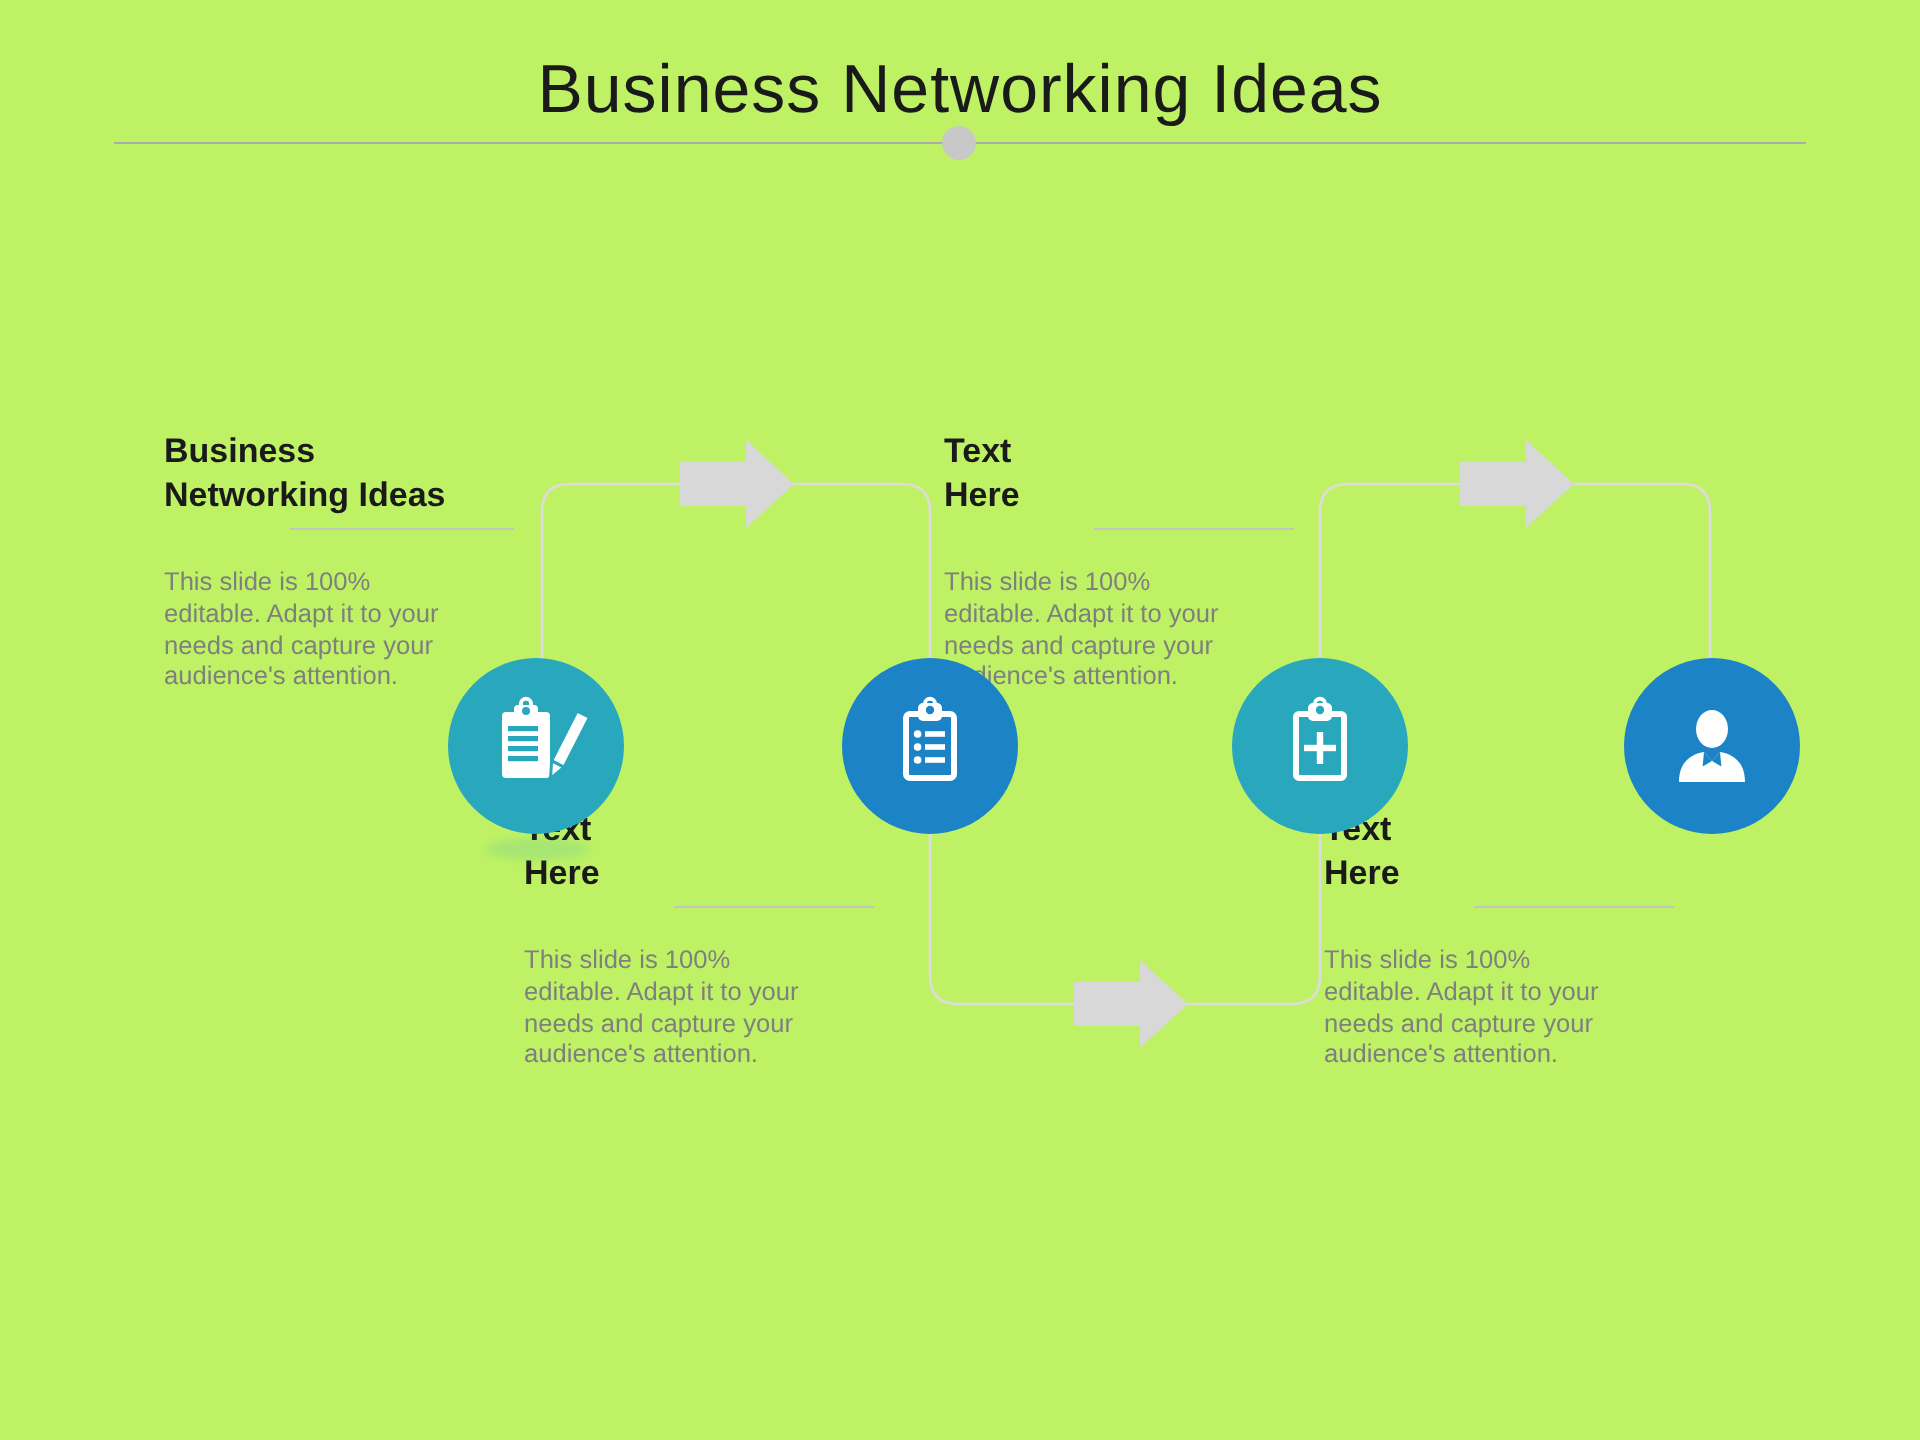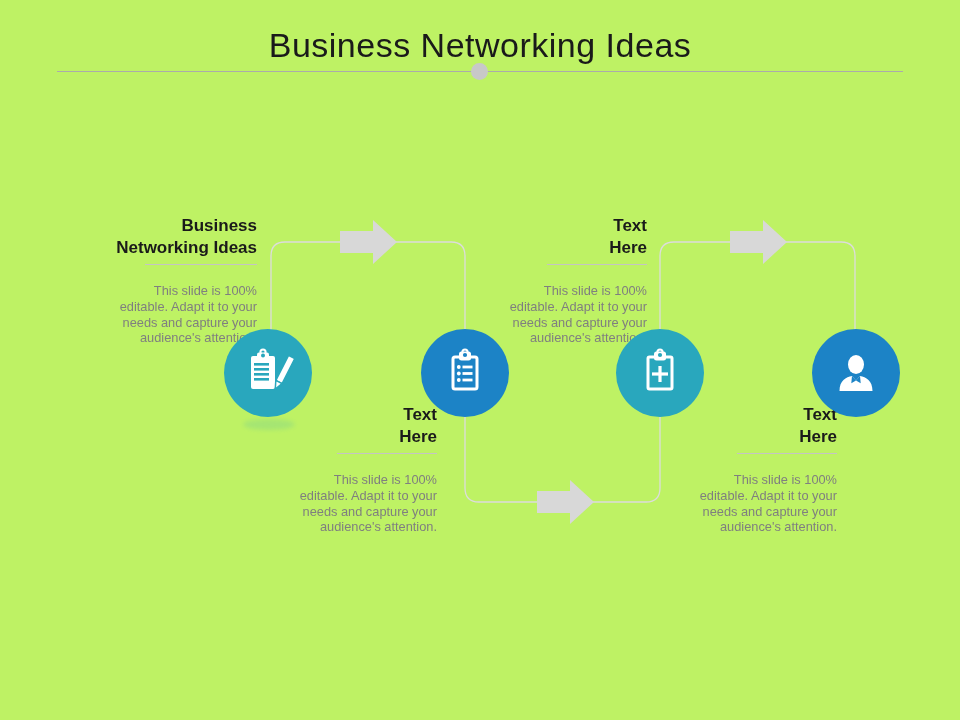--- a/index.html
+++ b/index.html
@@ -12,21 +12,21 @@
     position:absolute; left:0; top:26px; width:960px; text-align:center;
     font-size:34px; font-weight:400; color:#1a1a1a; letter-spacing:0.5px;
   }
   #title-rule { position:absolute; left:57px; top:71px; width:846px; height:0; border-top:1px solid #ababab; }
   #title-dot { position:absolute; left:471px; top:63px; width:17px; height:17px; border-radius:50%; background:#c8c8c8; }
 
   
   #overlay { position:absolute; left:0; top:0; width:960px; height:720px; }
 
   
-  .tb { position:absolute; width:175px; text-align:right; }
+  .tb { position:absolute; width:175px; }
   .tb .head { font-size:17px; line-height:22px; font-weight:700; color:#1a1a1a; white-space:pre-line; }
   .tb .rule { margin:5px 0 0 auto; width:100px; height:0; border-top:1px solid #c4c4c4; }
   .tb.wide-rule .rule { width:112px; }
   .tb .bodytext { margin-top:18px; font-size:12.8px; line-height:15.8px; color:#7f7f7f; white-space:pre-line; }
   #tb1 { left:82px;  top:215px; }
   #tb2 { left:262px; top:404px; }
   #tb3 { left:472px; top:215px; }
   #tb4 { left:662px; top:404px; }
 
   

